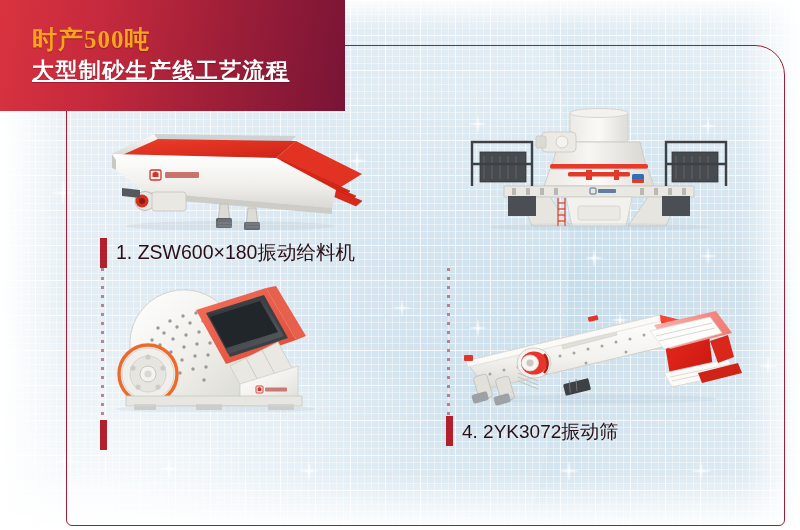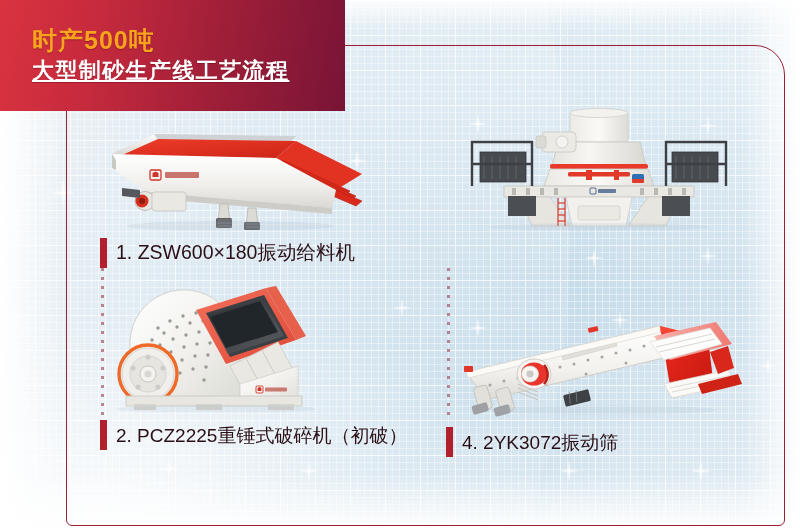--- a/index.html
+++ b/index.html
@@ -92,40 +92,41 @@
     z-index: 5;
   }
   .banner-line1 {
     font-size: 25px;
     font-weight: bold;
     color: #f6a31e;
     letter-spacing: 1px;
     line-height: 1.28;
     text-shadow: 0 1px 1px rgba(80,0,15,0.35);
     white-space: nowrap;
+    font-family: Liberation Serif, serif;
   }
   .banner-line2 {
     font-size: 22px;
     font-weight: bold;
     color: #ffffff;
     letter-spacing: 1.4px;
     line-height: 1.36;
     text-shadow: 0 1px 1px rgba(80,0,15,0.35);
     white-space: nowrap;
     text-decoration: underline;
   }
 
   
   .cells { position: absolute; left: 0; top: 0; width: 800px; height: 530px; }
 
   .cell { position: absolute; }
   .cell-1 { left: 100px;  top: 118px; width: 318px; height: 152px; }
   .cell-2 { left: 100px;  top: 280px; width: 318px; height: 172px; }
   .cell-3 { left: 446px;  top: 108px; width: 306px; height: 162px; }
-  .cell-4 { left: 446px;  top: 292px; width: 306px; height: 167px; }
+  .cell-4 { left: 446px;  top: 281px; width: 306px; height: 167px; }
 
   .machine-art {
     position: absolute;
     left: 0; top: 0;
     width: 100%;
     height: calc(100% - 40px);
   }
   .machine-art svg { width: 100%; height: 100%; display: block; }
 
   
@@ -372,21 +373,20 @@
 
           <rect x="26" y="116" width="176" height="10" fill="#e7e6e1" stroke="#c9c8c3" stroke-width=".8"></rect>
           <rect x="34" y="124" width="22" height="6" fill="#d3d2cd"></rect>
           <rect x="96" y="124" width="26" height="6" fill="#d3d2cd"></rect>
           <rect x="168" y="124" width="26" height="6" fill="#d3d2cd"></rect>
           <ellipse cx="116" cy="129" rx="100" ry="4" fill="#9fb4c4" opacity=".16"></ellipse>
         </svg>
       </div>
       <div class="caption">
         <span class="cap-bar"></span>
-        <span class="cap-text">2. PCZ2225重锤式破碎机（初破）</span>
       </div>
     </div>
 
     <div class="cell cell-3">
       <div class="machine-art">
         <svg viewBox="0 0 306 122" xmlns="http://www.w3.org/2000/svg">
           <defs>
             <linearGradient id="s-body" x1="0" y1="0" x2="1" y2="0">
               <stop offset="0%" stop-color="#e4e3de"></stop>
                 <stop offset="40%" stop-color="#f7f6f2"></stop>

